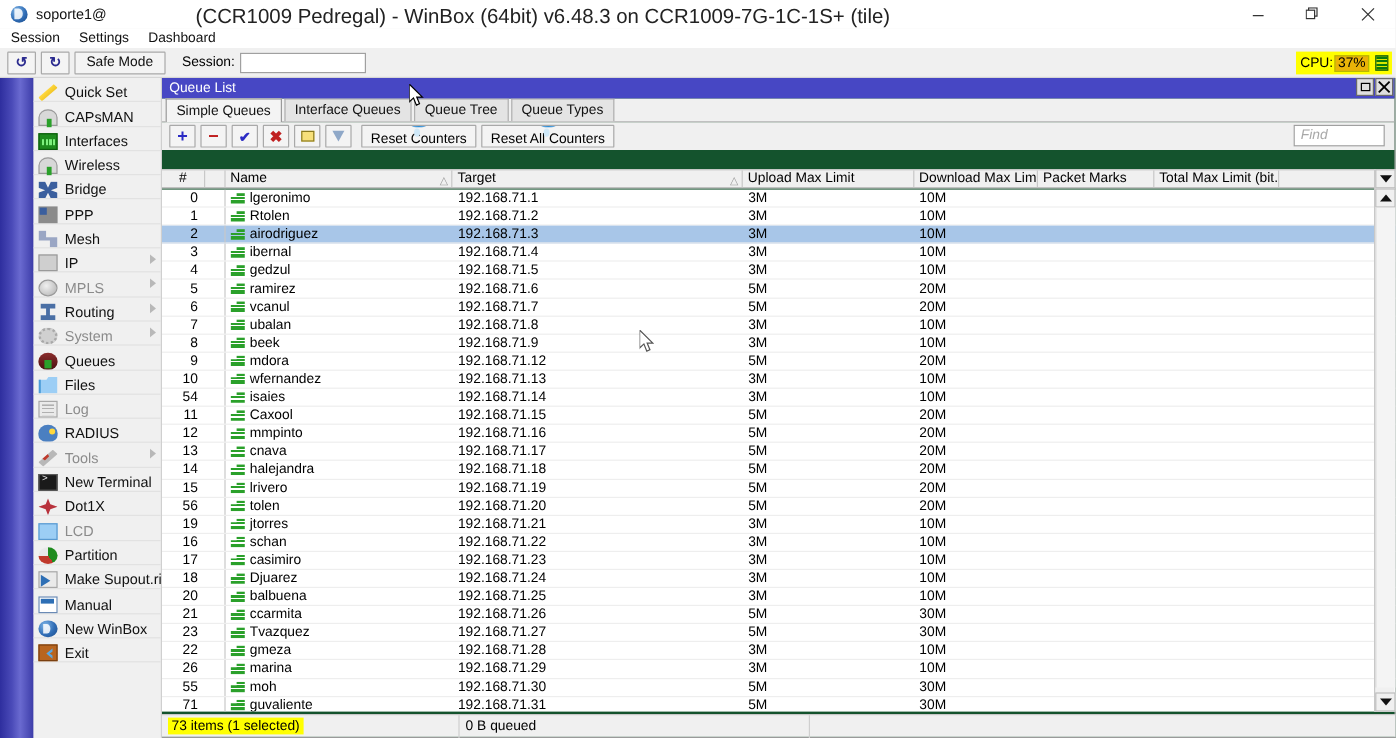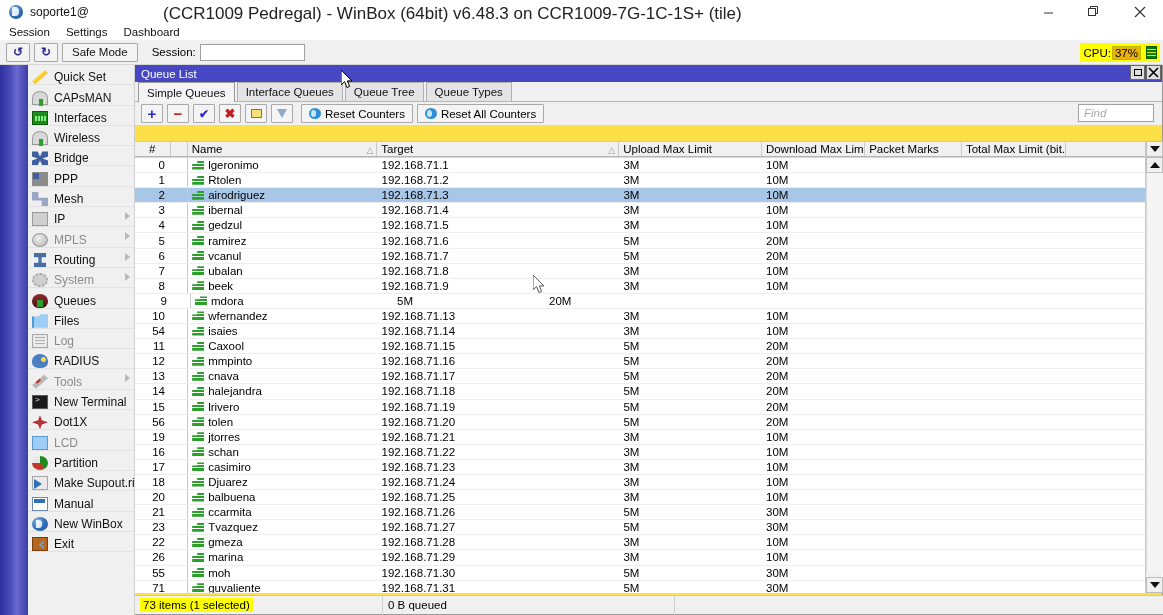--- a/index.html
+++ b/index.html
@@ -156,21 +156,21 @@
   .ic-manual{background:#ffffff;border:1px solid #6a8ab5;}
   .ic-manual::after{content:"";position:absolute;left:1px;top:1px;width:11px;height:4px;background:#2e6fb5;}
   .ic-winbox{border-radius:50%;background:radial-gradient(circle at 35% 30%,#7fb6e8 0%,#2f6cb5 55%,#1b4a87 100%);}
   .ic-winbox::after{content:"";position:absolute;left:4px;top:3px;width:6px;height:8px;border-radius:0 50% 50% 0/0 50% 50% 0;background:#fff;opacity:.85;}
   .ic-exit{background:#b8651f;border:1px solid #7a4010;}
   .ic-exit::after{content:"";position:absolute;left:2px;top:2px;width:9px;height:9px;background:#5aa8e0;clip-path:polygon(100% 0,40% 50%,100% 100%,100% 70%,70% 50%,100% 30%);}
 
   
   .qwin {
     position:absolute; top:65px; left:135px; width:1028px; height:550px;
-    background:#fde047; border:1px solid #9a9a9a; border-top:none; border-left:none;
+    background:#14532d; border:1px solid #9a9a9a; border-top:none; border-left:none;
   }
   .qwin-title {
     height:17px; background:#4747c4; color:#ffffff;
     font-size:11.5px; display:flex; align-items:center; padding-left:6px;
     position:relative;
   }
   .qwin-ctrls { position:absolute; right:1px; top:0px; display:flex; }
   .qwc {
     width:15px;height:15px;margin-left:1px;
     display:flex;align-items:center;justify-content:center;
@@ -192,21 +192,21 @@
 
   .qtoolbar {
     height:23px; display:flex; align-items:center; padding-left:6px;
     background:#f0f0f0; position:relative;
   }
   .qbtn {
     height:19px;min-width:22px;margin-right:4px;
     background:#f4f4f4;border:1px solid #a9a9a9;border-radius:1px;
     display:flex;align-items:center;justify-content:center;font-size:12px;
   }
-  .qbtn.lbl { padding:0 7px; font-size:11.5px; gap:4px; }
+  .qbtn.lbl { padding:0 7px; font-size:11.5px; gap:4px;flex-direction:column; }
   .qbtn.gap { margin-left:4px; }
   .gl-plus{color:#2b2bc4;font-weight:bold;font-size:15px;line-height:1;}
   .gl-minus{color:#c02020;font-weight:bold;font-size:15px;line-height:1;}
   .gl-check{color:#2b2bc4;font-weight:bold;font-size:12px;}
   .gl-x{color:#c02020;font-weight:bold;font-size:13px;}
   .gl-note{width:11px;height:9px;background:#f7e07a;border:1px solid #8a7a20;}
   .gl-filter{width:0;height:0;border-left:5px solid transparent;border-right:5px solid transparent;border-top:9px solid #8fa8c8;}
   .gl-reset{width:12px;height:11px;border-radius:50%;background:#2e8fd8;position:relative;}
   .gl-reset::after{content:"";position:absolute;left:2px;top:2px;width:5px;height:7px;border-radius:50%;background:#cfe8f8;}
   .findbox {
@@ -649,20 +649,21 @@
             <div class="gc w-total"></div>
             <div class="gc w-rest"></div>
           </div>
           <div class="grow">
             <div class="gc num w-num">9</div>
             <div class="gc w-flag"></div>
             <div class="gc w-name">
               <span class="qico"></span>
               <span>mdora</span>
             </div>
+            <div class="gc w-target">192.168.71.12</div>
             <div class="gc w-upload">5M</div>
             <div class="gc w-download">20M</div>
             <div class="gc w-marks"></div>
             <div class="gc w-total"></div>
             <div class="gc w-rest"></div>
           </div>
           <div class="grow">
             <div class="gc num w-num">10</div>
             <div class="gc w-flag"></div>
             <div class="gc w-name">

